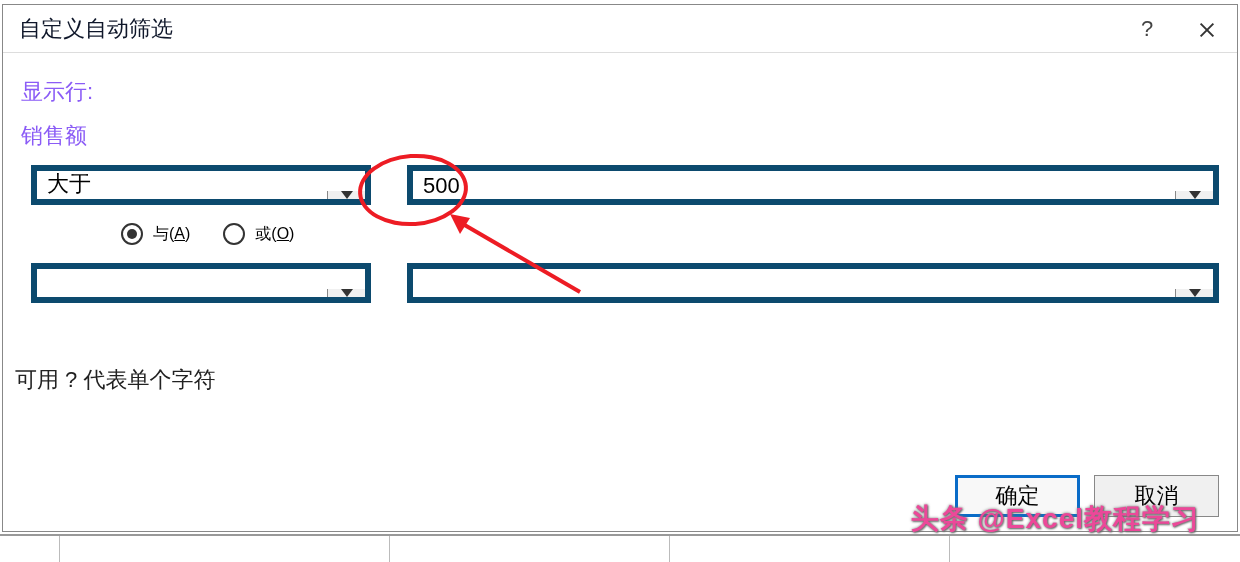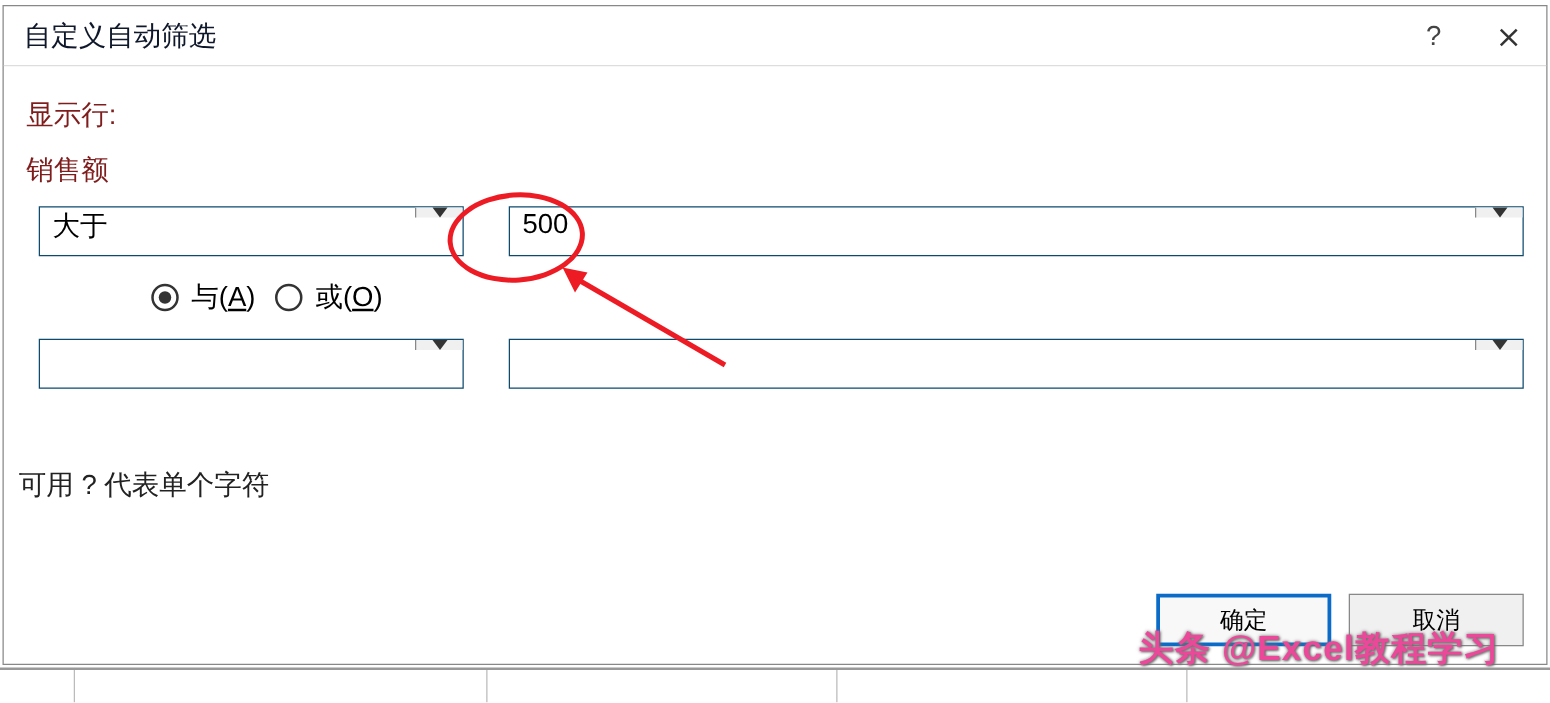--- a/index.html
+++ b/index.html
@@ -65,32 +65,32 @@
       background: #333;
     }
     .close-x::before { transform: rotate(45deg); }
     .close-x::after { transform: rotate(-45deg); }
 
     .body {
       padding: 24px 18px 0 18px;
     }
     .label {
       font-size: 22px;
-      color: #7f1d1d;
+      color: #8b5cf6;
       margin-bottom: 14px;
     }
     .row {
       display: flex;
       gap: 20px;
       margin-bottom: 12px;
     }
     .combo {
       display: flex;
-      align-items: flex-start;
-      border: 1px solid #0c4a6e;
+      align-items: flex-end;
+      border: 6px solid #0c4a6e;
       height: 40px;
       background: #fff;
     }
     .combo.small { width: 340px; margin-left: 10px; }
     .combo.big { flex: 1; margin-left: 16px; }
     .combo input, .combo .combo-val {
       flex: 1;
       border: none;
       outline: none;
       font-size: 22px;
@@ -110,23 +110,23 @@
     }
     .chevron-down {
       width: 0; height: 0;
       border-left: 6px solid transparent;
       border-right: 6px solid transparent;
       border-top: 8px solid #333;
     }
     .radios {
       display: flex;
       align-items: center;
-      gap: 16px;
+      gap: 33px;
       margin: 18px 0 18px 100px;
-      font-size: 22px;
+      font-size: 16px;
     }
     .radio-item {
       display: flex;
       align-items: center;
       gap: 10px;
       cursor: pointer;
     }
     .radio {
       width: 22px; height: 22px;
       border: 2px solid #333;
@@ -152,25 +152,25 @@
       margin-bottom: 12px;
     }
     .footer {
       position: absolute;
       bottom: 14px;
       right: 18px;
       display: flex;
       gap: 14px;
     }
     .btn {
-      width: 140px;
+      width: 125px;
       height: 42px;
       border: 1px solid #888;
       background: #f0f0f0;
-      font-size: 19px;
+      font-size: 22px;
       display: flex;
       align-items: center;
       justify-content: center;
       cursor: pointer;
     }
     .btn.primary {
       border: 3px solid #0a6cc8;
       background: #f8f8f8;
     }
     .annotation-ellipse {

